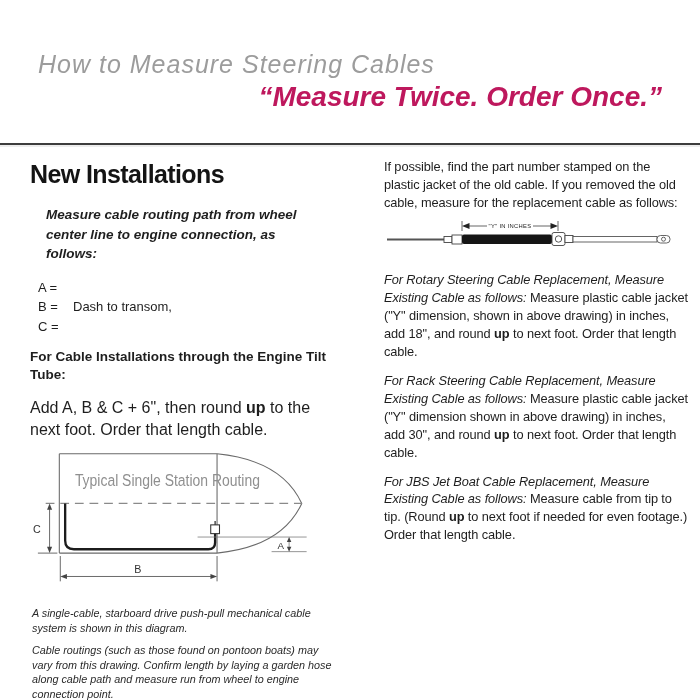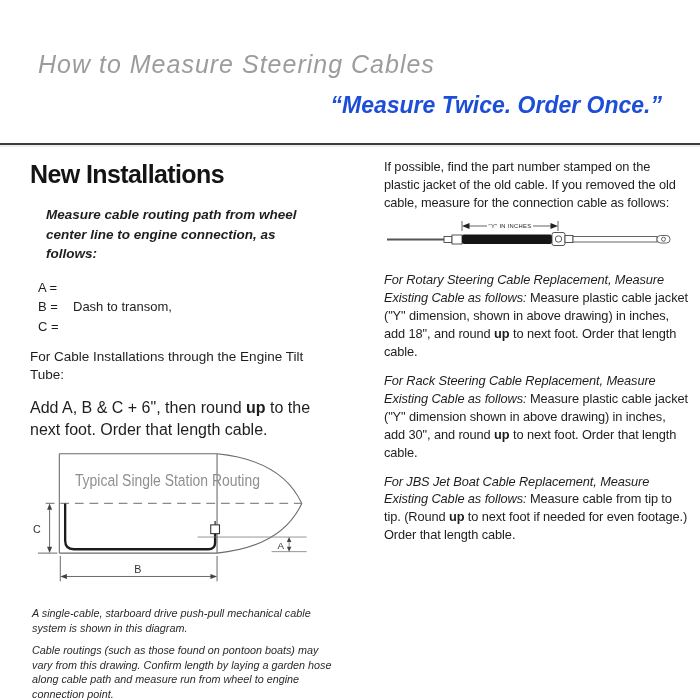--- a/index.html
+++ b/index.html
@@ -1,35 +1,35 @@
 <!DOCTYPE html>
 <html style="--title-gray: #9c9c9c;"><head>
 <meta charset="utf-8">
 <style>
   html,body{margin:0;padding:0;background:#fff;}
   .page{position:relative;width:700px;height:700px;background:#ffffff;overflow:hidden;
         font-family:"Liberation Sans",sans-serif;color:#1e1e1e;}
   
   .main-title{position:absolute;left:38px;top:50px;font-size:25px;font-style:italic;
               color:var(--title-gray,#9c9c9c);letter-spacing:1px;white-space:nowrap;}
-  .tagline{position:absolute;right:38px;top:92px;font-size:23px;font-weight:bold;
-           font-style:italic;color:#1d4ed8;white-space:nowrap;}
+  .tagline{position:absolute;right:38px;top:81px;font-size:28px;font-weight:bold;
+           font-style:italic;color:#be185d;white-space:nowrap;}
   .rule{position:absolute;left:0;top:143px;width:700px;height:0;
         border-top:2px solid #3d3d3d;box-shadow:0 2px 0 rgba(0,0,0,0.07);}
   
   .col-left{position:absolute;left:30px;top:154px;width:310px;}
   .col-right{position:absolute;left:384px;top:154px;width:304px;}
   h1{font-size:25px;letter-spacing:-0.6px;margin:6px 0 12px;white-space:nowrap;
      color:#141414;font-weight:bold;}
   .intro-left{font-weight:bold;font-style:italic;font-size:13.5px;line-height:1.45;margin:16px;}
   .mlist{margin:10px 0 0 8px;}
   .mrow{display:grid;grid-template-columns:35px 1fr;font-size:13px;line-height:1.28;
         margin-bottom:3px;}
   .mkey{white-space:nowrap;}
-  .tilt-h{font-weight:normal;font-size:13.5px;line-height:1.35;margin:12px 0 0 0;}
+  .tilt-h{font-weight:bold;font-size:13.5px;line-height:1.35;margin:12px 0 0 0;}
   .tilt-b{font-size:16px;line-height:1.35;margin:13px 0 0 0;}
   .boat-wrap{margin-top:6px;}
   .cap{font-style:italic;font-size:10.8px;line-height:1.35;color:#2a2a2a;margin:8px 0 0 2px;}
   .intro-right{font-size:12.8px;line-height:1.42;letter-spacing:-0.1px;margin:4px 0 0 0;}
   .cable-wrap{margin:6px 0 2px 0;}
   .section{font-size:12.8px;line-height:1.4;letter-spacing:-0.1px;margin:11px 0 0 0;}
   .lead{font-weight:normal;font-style:italic;text-align:center;}
   .seg-b{font-weight:bold;text-align:right;}
   
   .dia-label{font-family:"Liberation Sans",sans-serif;}
@@ -113,21 +113,21 @@
 
         <text class="dia-label" x="46" y="41" font-size="16.5" fill="#8f8f8f" textLength="190" lengthAdjust="spacingAndGlyphs">Typical Single Station Routing</text>
       </svg>
     </div>
 
     <p class="cap">A single-cable, starboard drive push-pull mechanical cable system is shown in this diagram.</p>
     <p class="cap">Cable routings (such as those found on pontoon boats) may vary from this drawing. Confirm length by laying a garden hose along cable path and measure run from wheel to engine connection point.</p>
   </div>
 
   <div class="col-right">
-    <p class="intro-right">If possible, find the part number stamped on the plastic jacket of the old cable. If you removed the old cable, measure for the connection cable as follows:</p>
+    <p class="intro-right">If possible, find the part number stamped on the plastic jacket of the old cable. If you removed the old cable, measure for the replacement cable as follows:</p>
 
     <div class="cable-wrap">
       <svg width="300" height="38" viewBox="0 0 300 36">
 
         <g stroke="#555" stroke-width="0.9" fill="none">
           <line x1="78" y1="2" x2="78" y2="12"></line>
           <line x1="174" y1="2" x2="174" y2="12"></line>
           <line x1="85" y1="7" x2="103" y2="7"></line>
           <line x1="149" y1="7" x2="167" y2="7"></line>
         </g>

